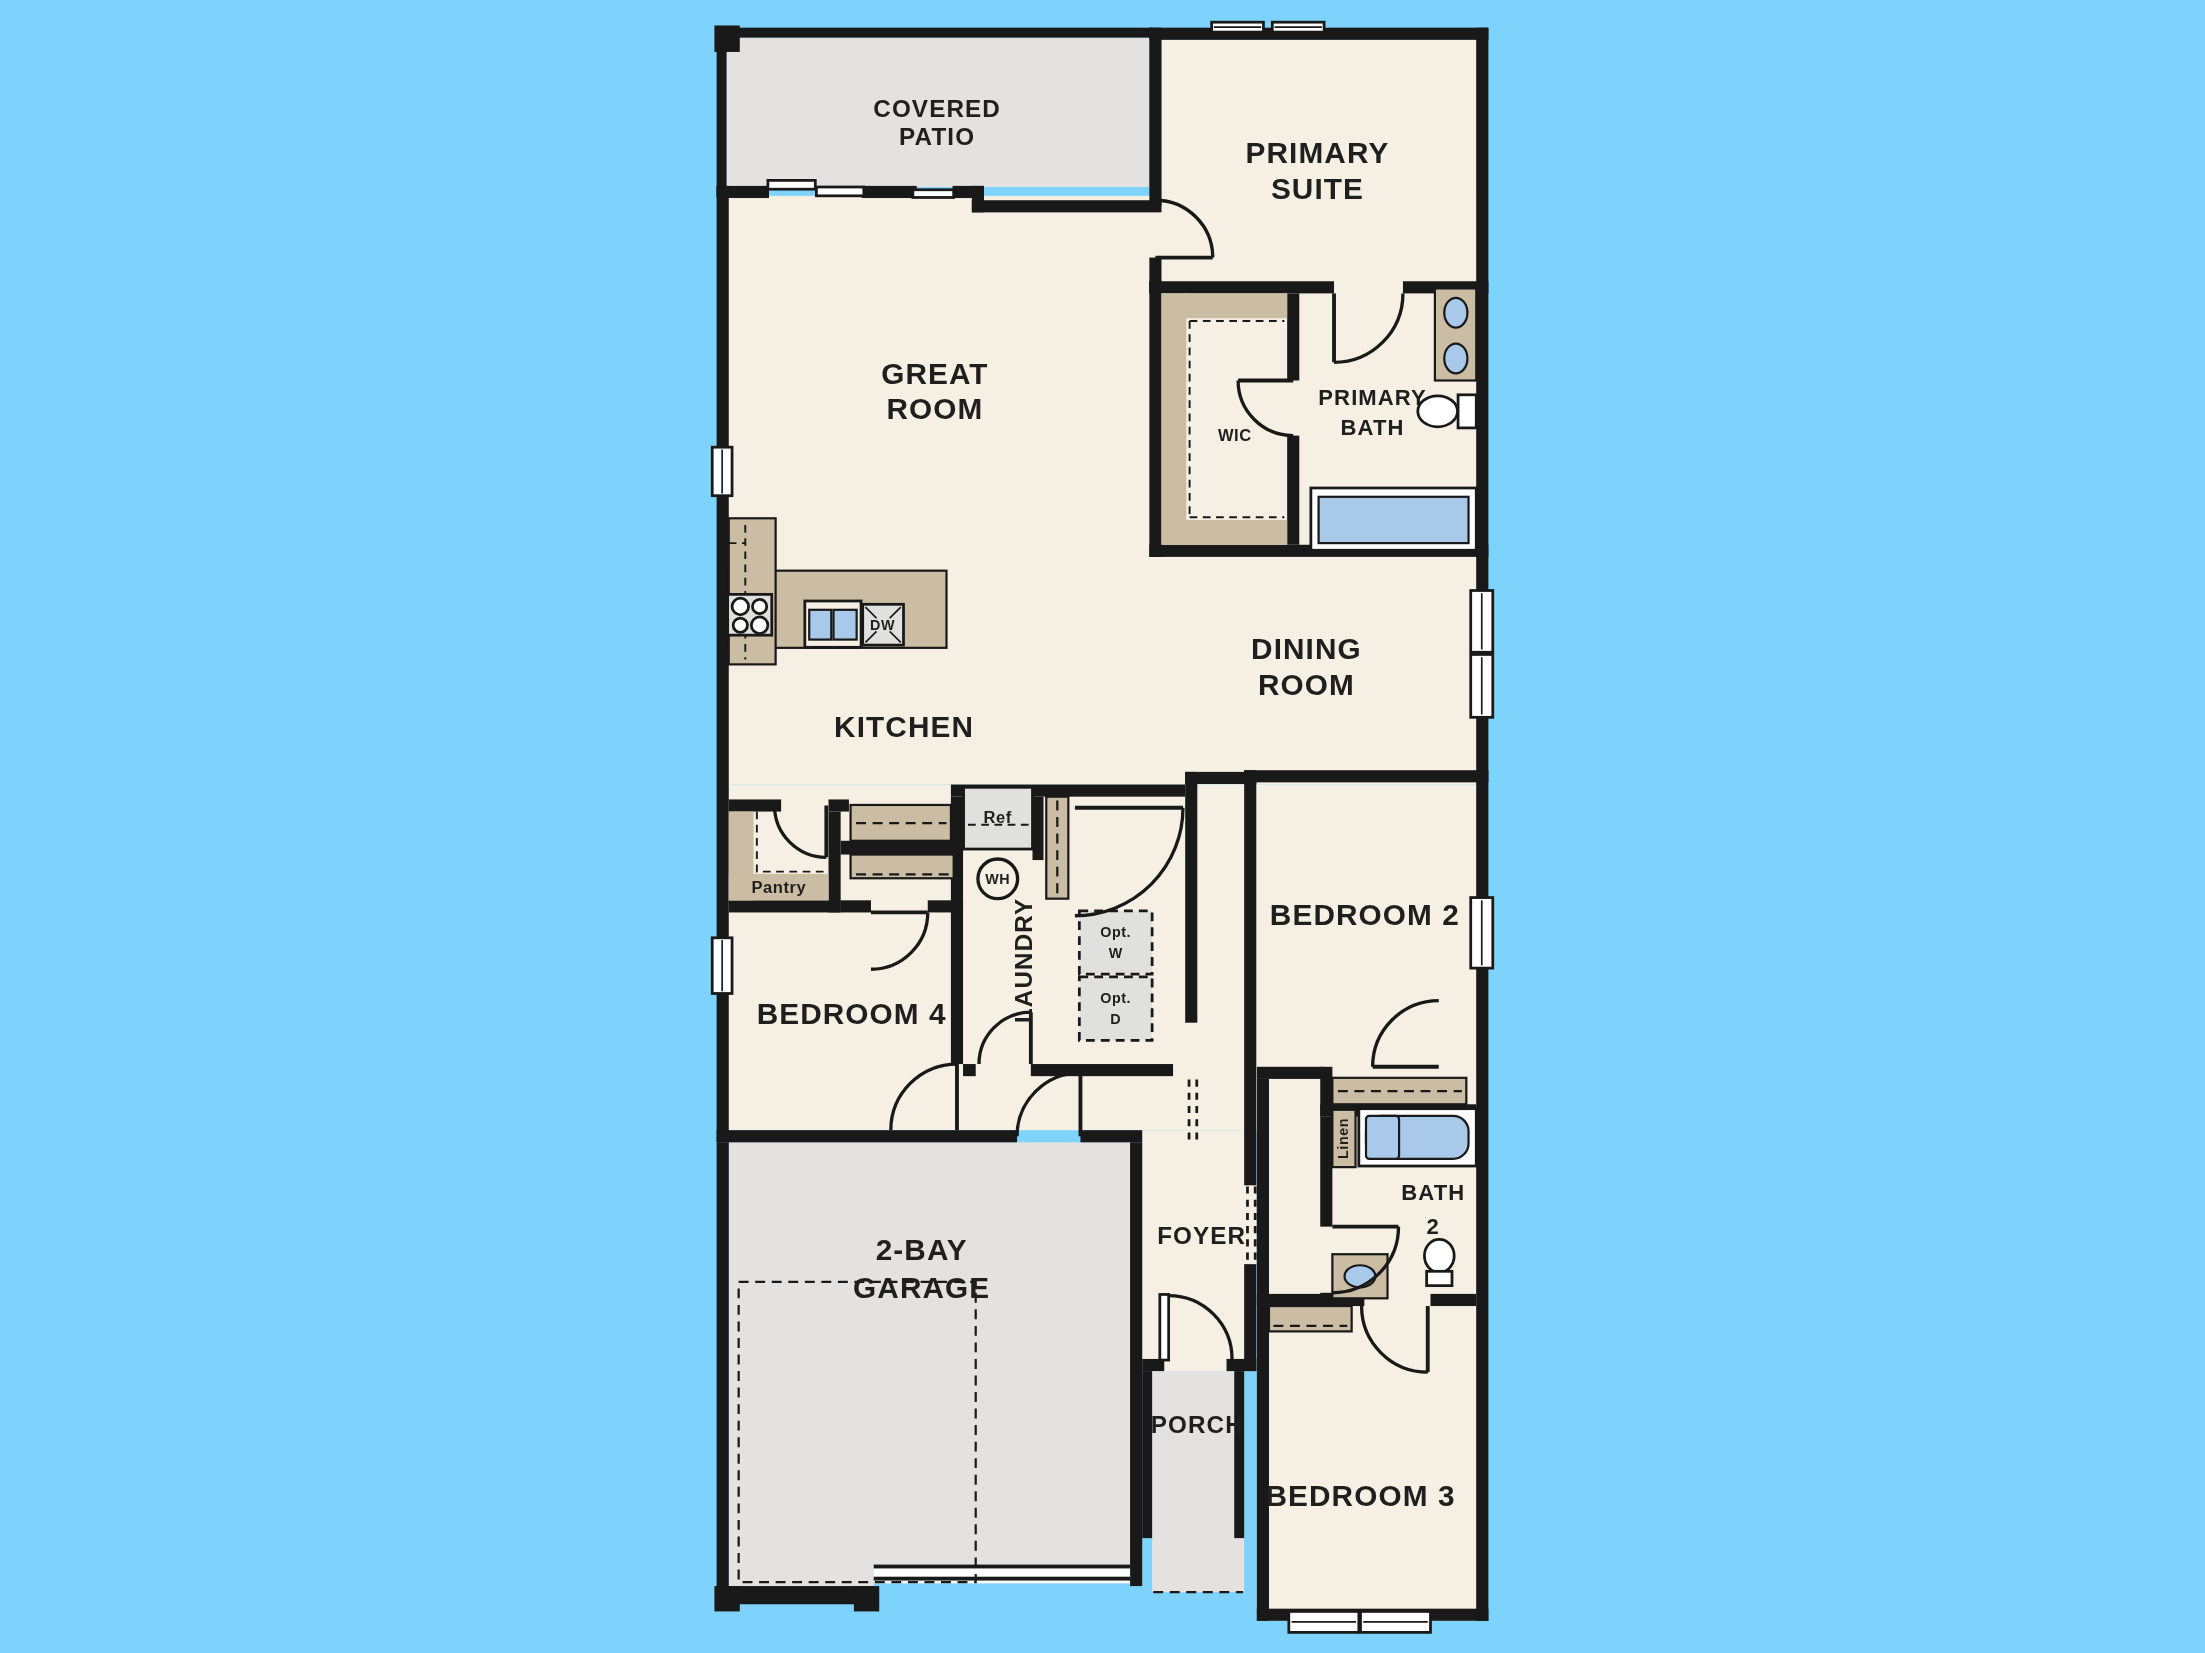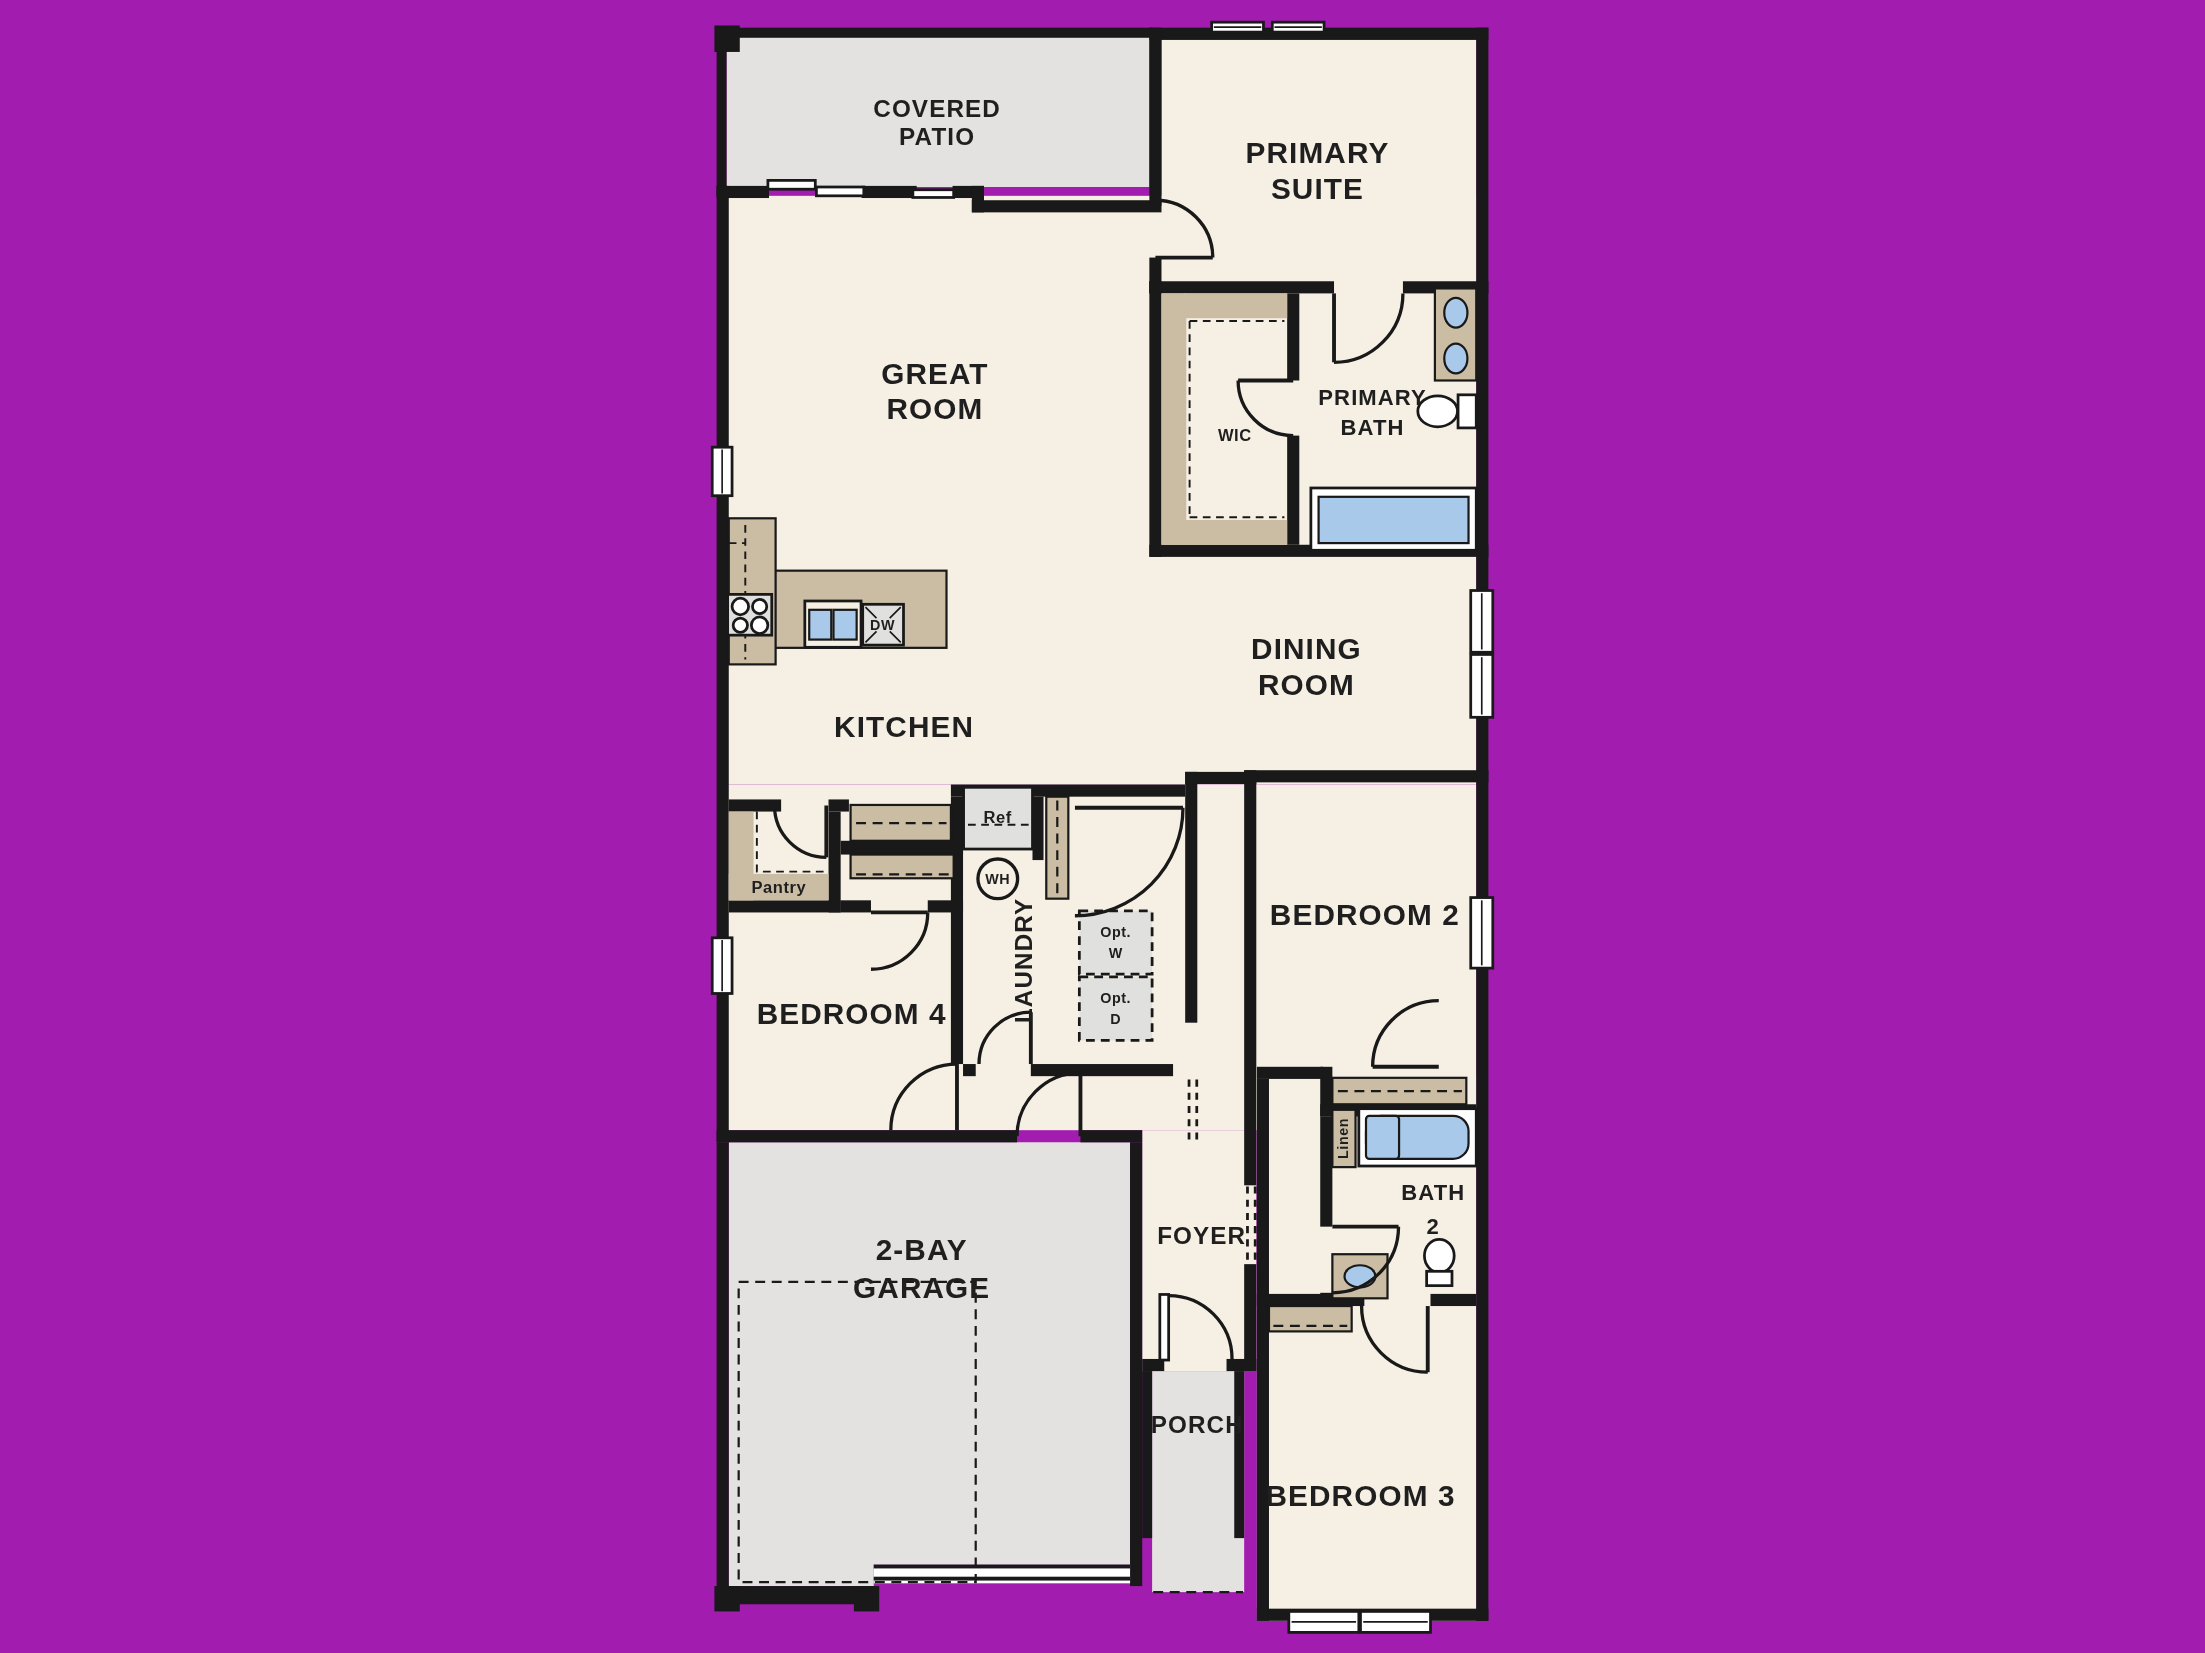--- a/index.html
+++ b/index.html
@@ -1,16 +1,16 @@
 <!DOCTYPE html>
 <html style="--wall: #191919; --room: #f6efe3; --outdoor: #e3e2e0; --casework: #cbbda4; --appliance: #e0e0de; --fixture: #a9c9ea; --text: #1f1f1f;font-size:8.8px"><head>
 <meta charset="utf-8">
 <style>
   html,body{margin:0;padding:0;background:#ffffff;width:2205px;height:1654px;}
-  #stage{position:relative;width:2205px;height:1654px;background:#a21caf;font-family:"Liberation Sans",sans-serif;}
+  #stage{position:relative;width:2205px;height:1654px;background:#7dd3fc;font-family:"Liberation Sans",sans-serif;}
   svg{position:absolute;left:0;top:0;}
   .wall{fill:var(--wall);}
   .cream{fill:var(--room);}
   .gray{fill:var(--outdoor);}
   .tan{fill:var(--casework);stroke:var(--wall);stroke-width:4;}
   .tan-nb{fill:var(--casework);}
   .appl{fill:var(--appliance);stroke:var(--wall);stroke-width:5;}
   .blue{fill:var(--fixture);stroke:var(--wall);stroke-width:4;}
   .white-fix{fill:#ffffff;stroke:var(--wall);stroke-width:5;}
   .win{fill:#ffffff;stroke:var(--wall);stroke-width:5;}

